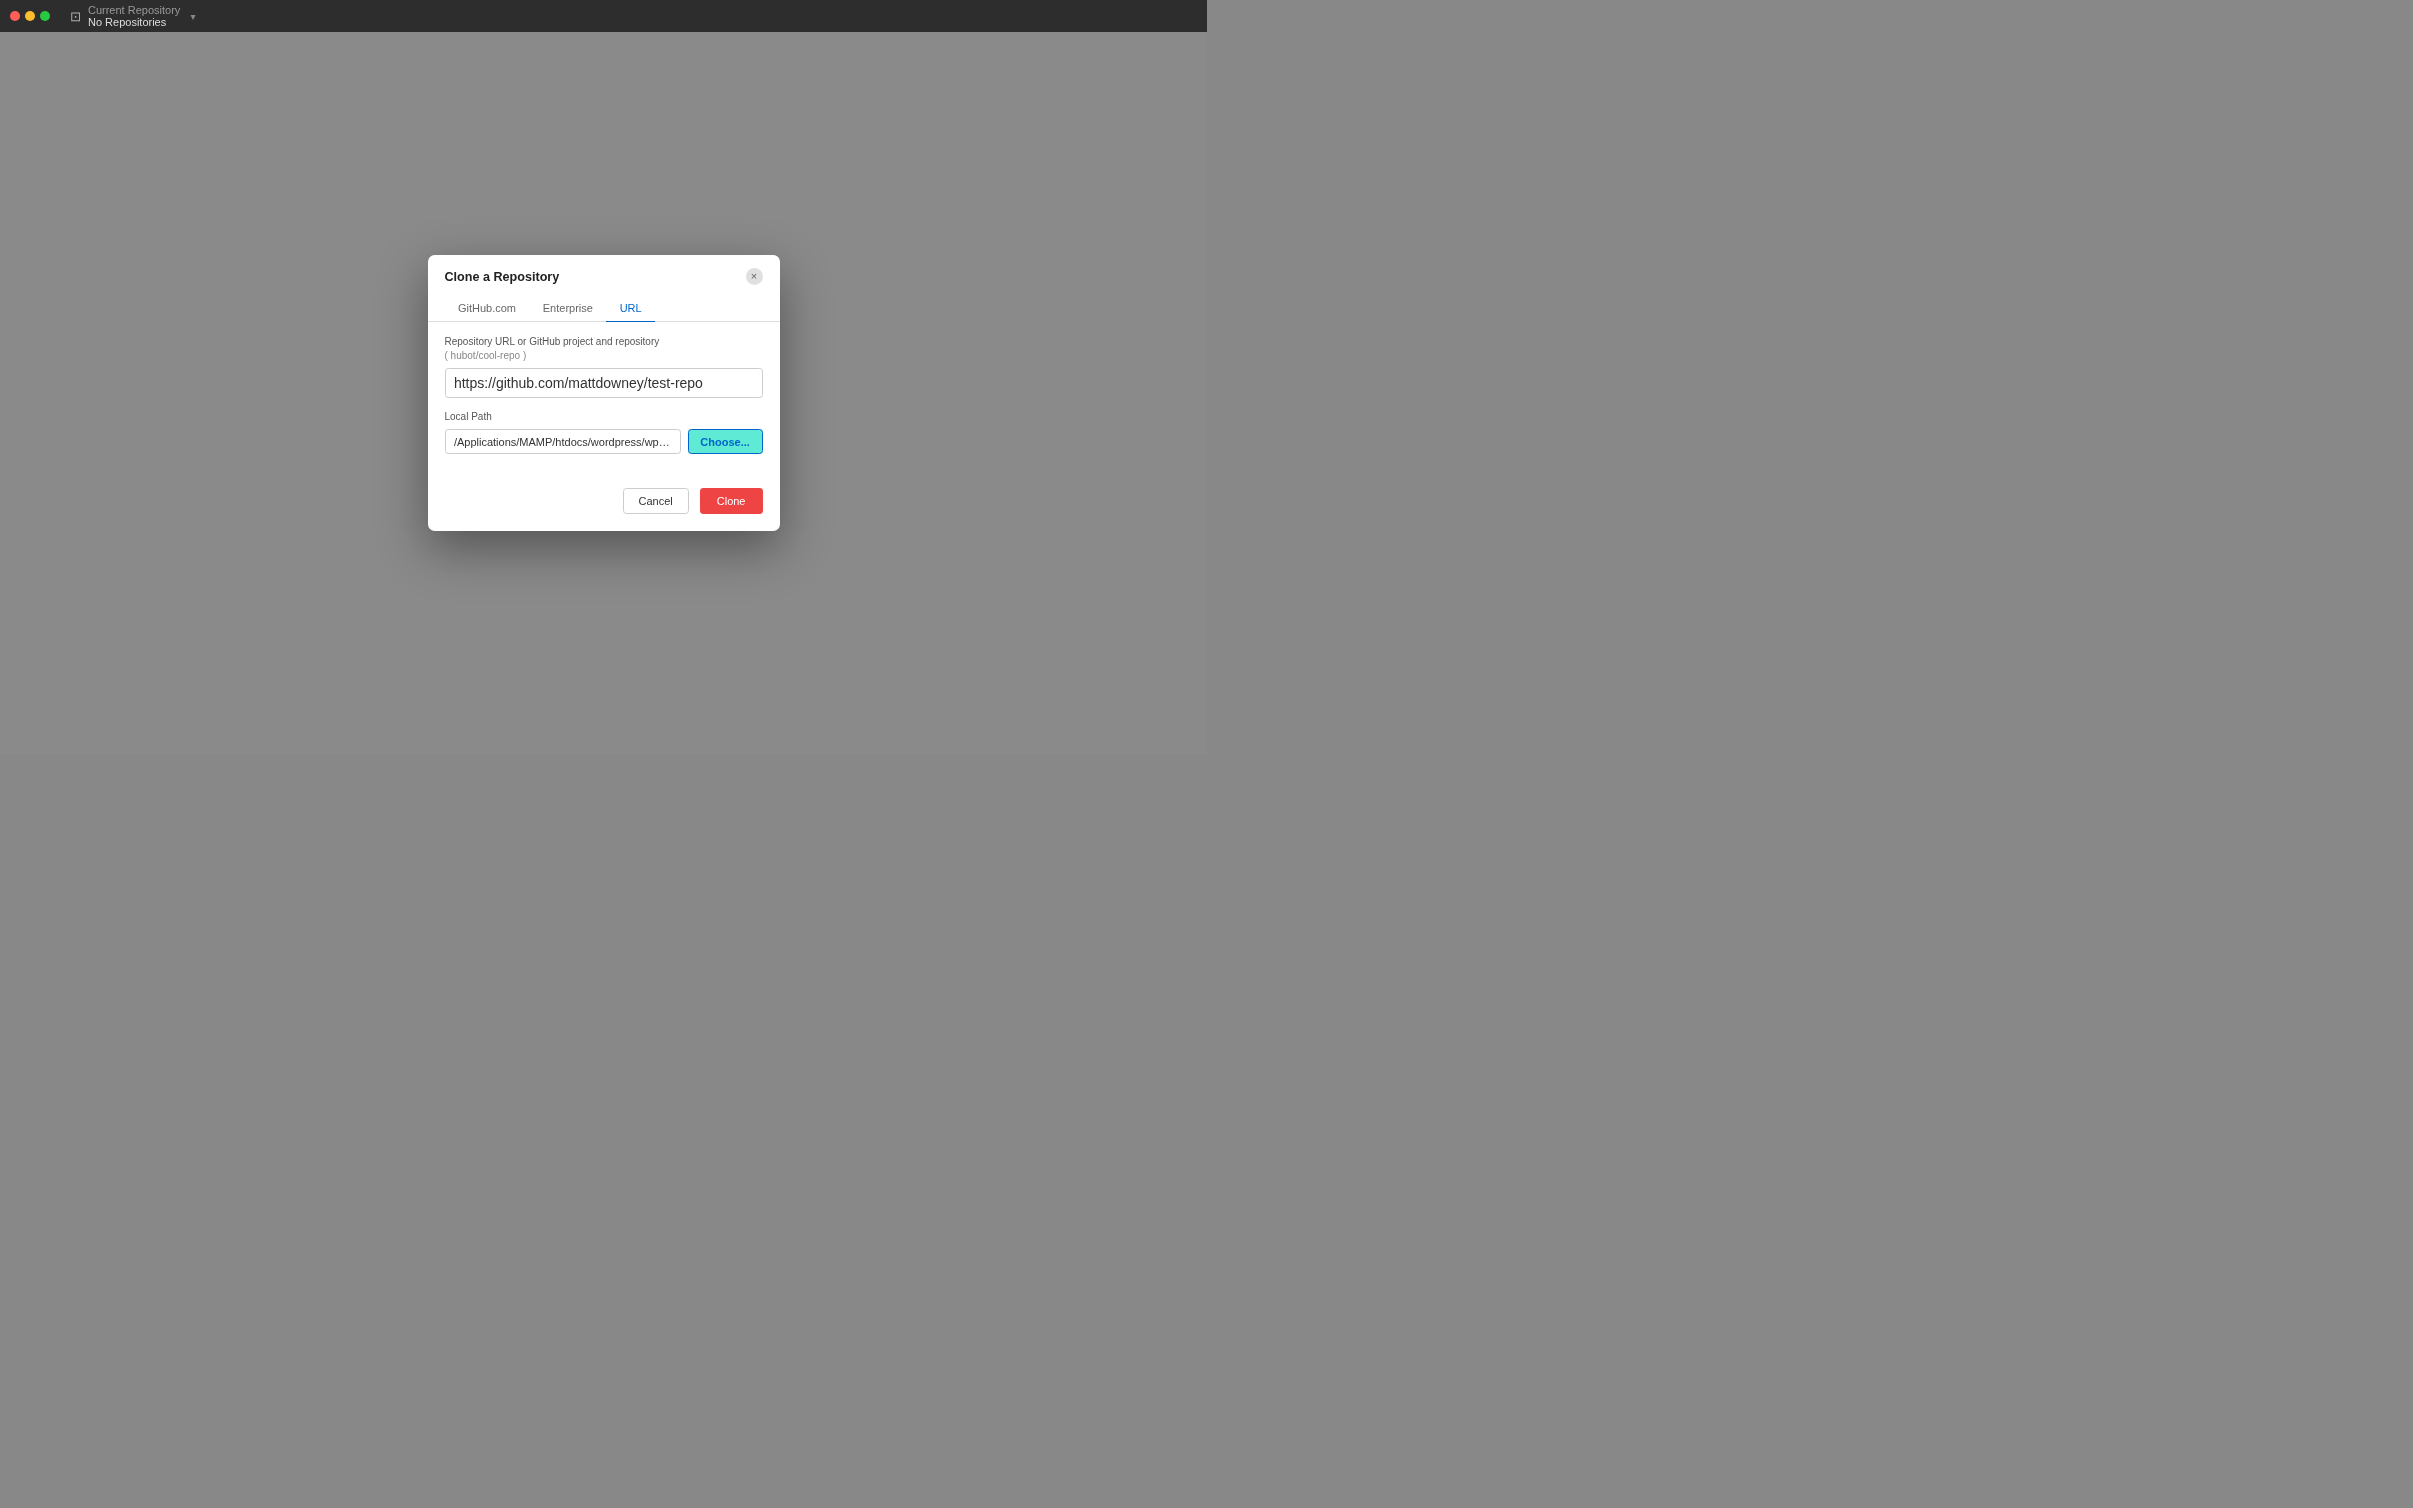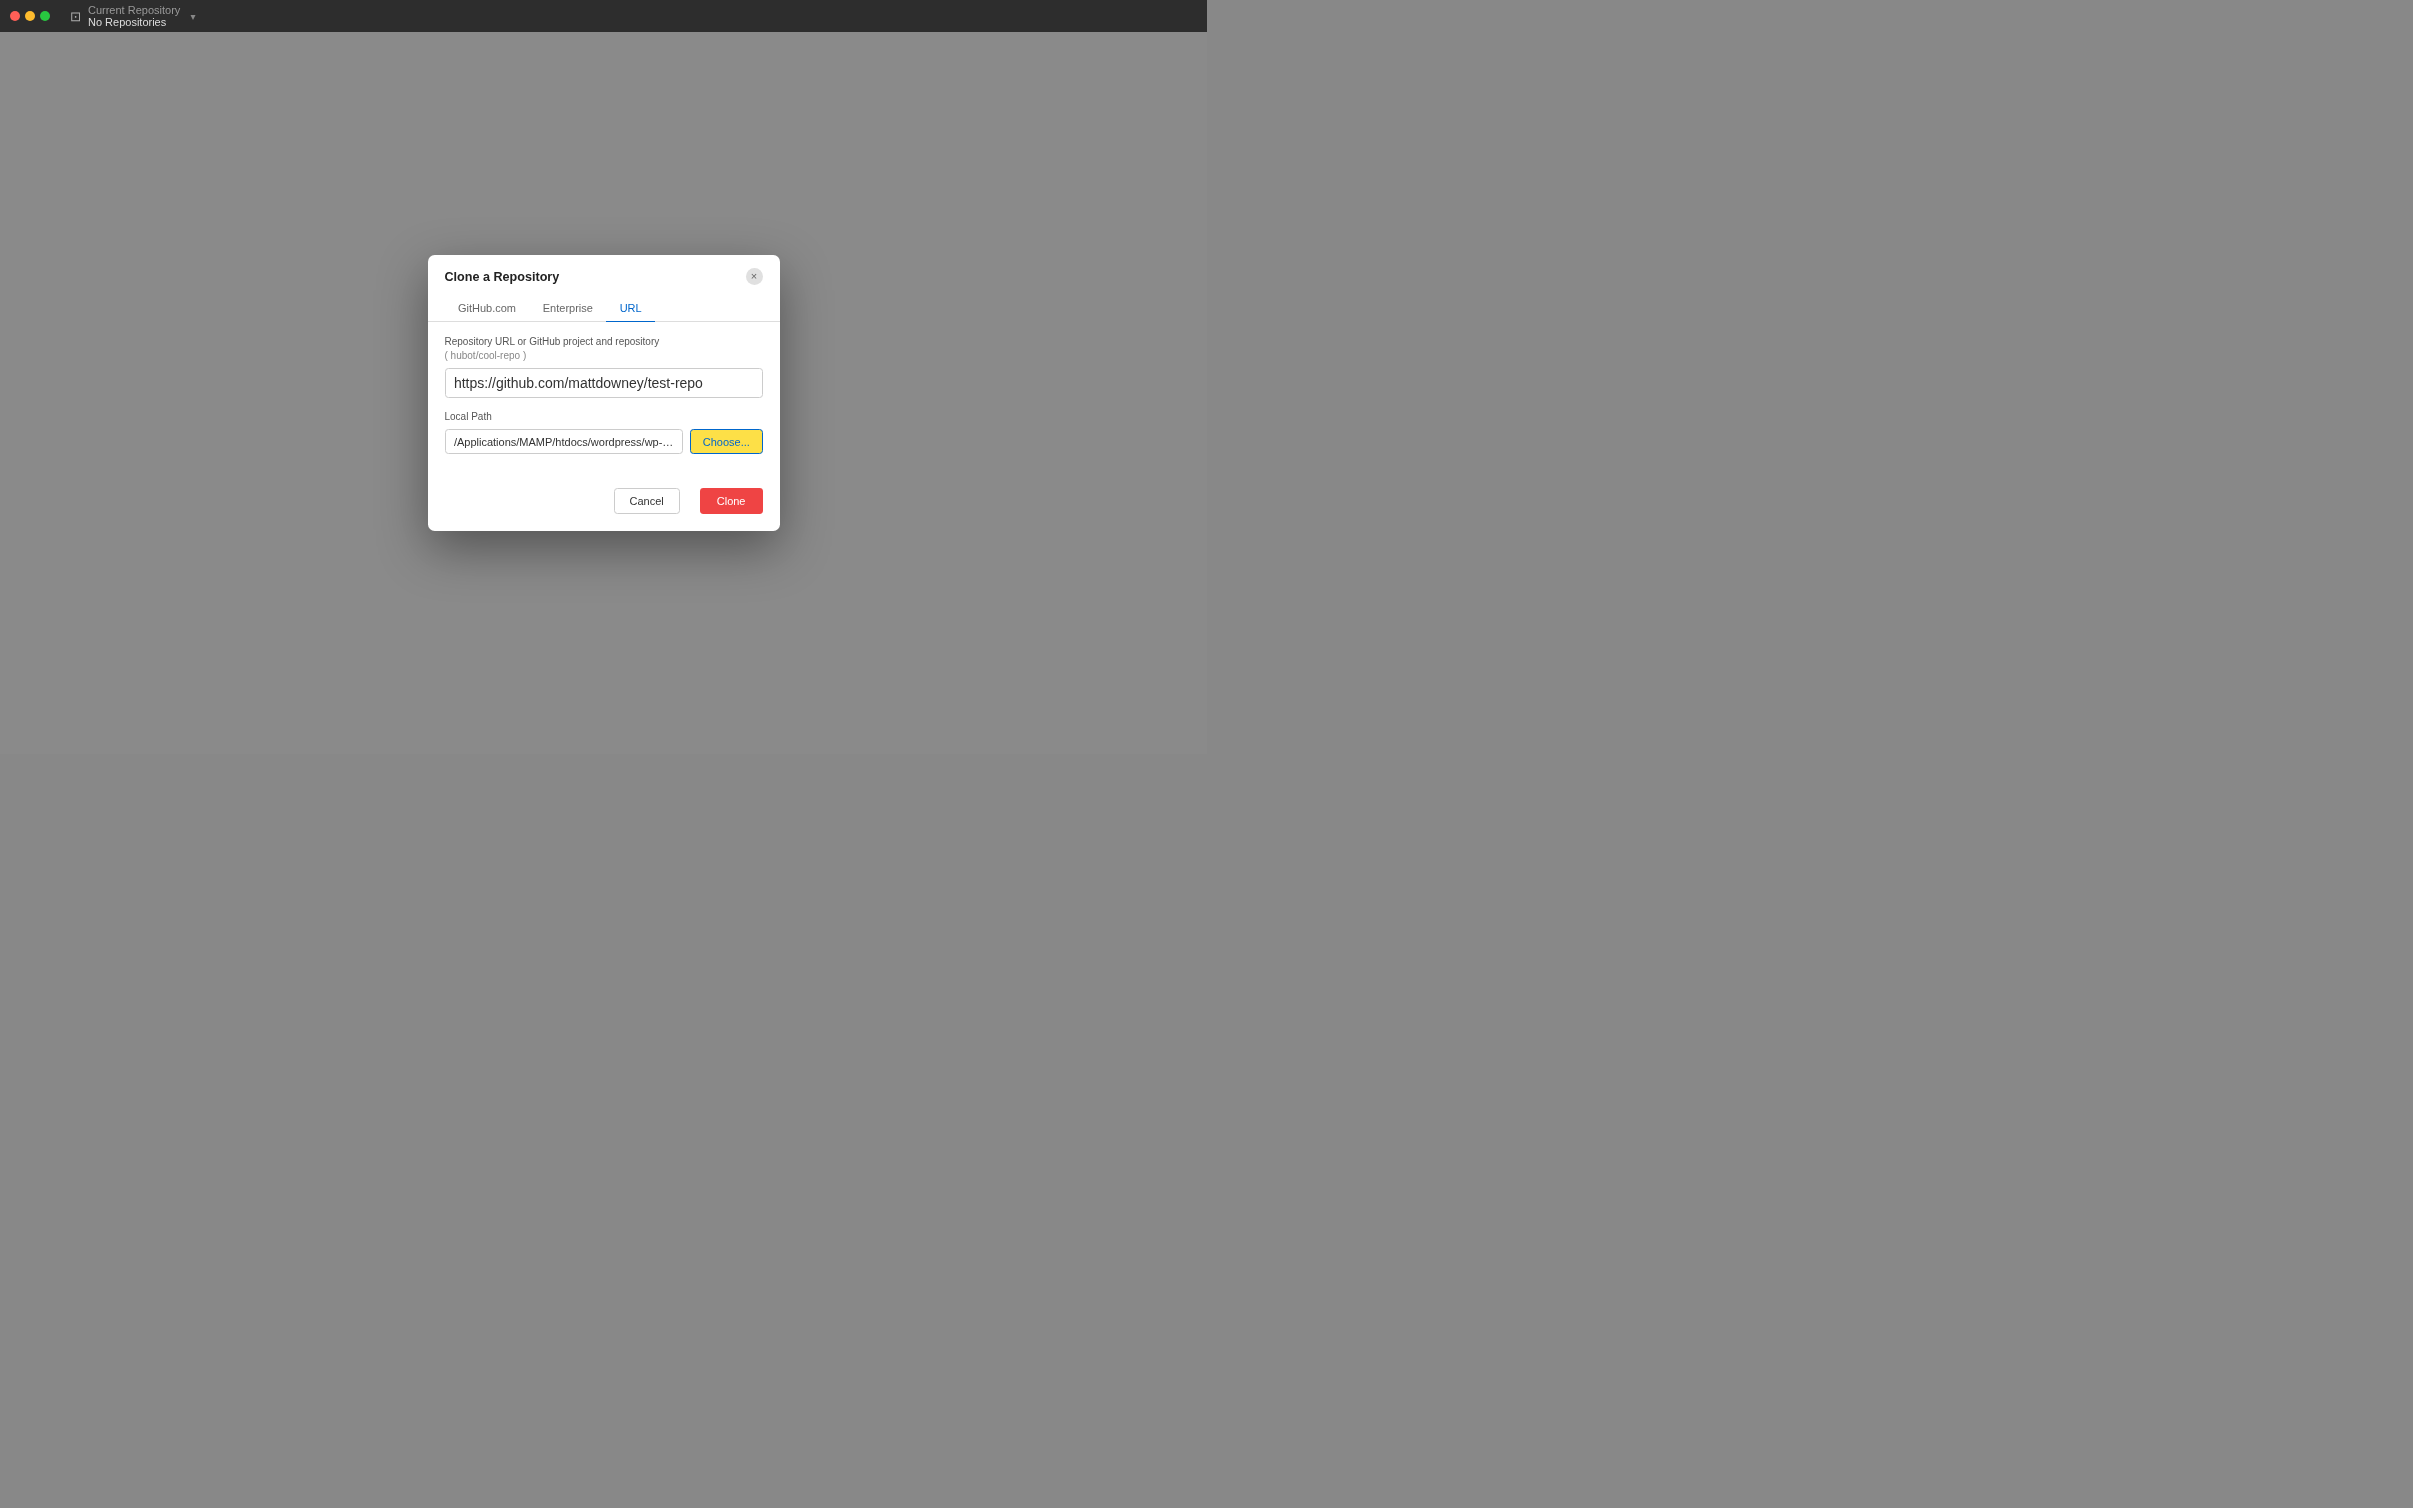--- a/index.html
+++ b/index.html
@@ -260,33 +260,34 @@
       color: #333;
       outline: none;
       overflow: hidden;
       text-overflow: ellipsis;
       white-space: nowrap;
     }
 
     .choose-btn {
       padding: 5px 11.7px;
       border: 1.7px solid #0066cc;
-      background: #fde047;
+      background: #5eead4;
       border-radius: 3.4px;
       font-size: 11px;
       color: #0066cc;
       cursor: pointer;
       white-space: nowrap;
+      font-weight: bold;
     }
 
     
     .dialog-footer {
       display: flex;
       justify-content: flex-end;
-      gap: 20px;
+      gap: 11px;
       padding: 0 17px 17px 17px;
     }
 
     .btn-cancel {
       padding: 5.9px 15px;
       border: 0.8px solid #ccc;
       background: #fff;
       border-radius: 3.4px;
       font-size: 11px;
       color: #333;

